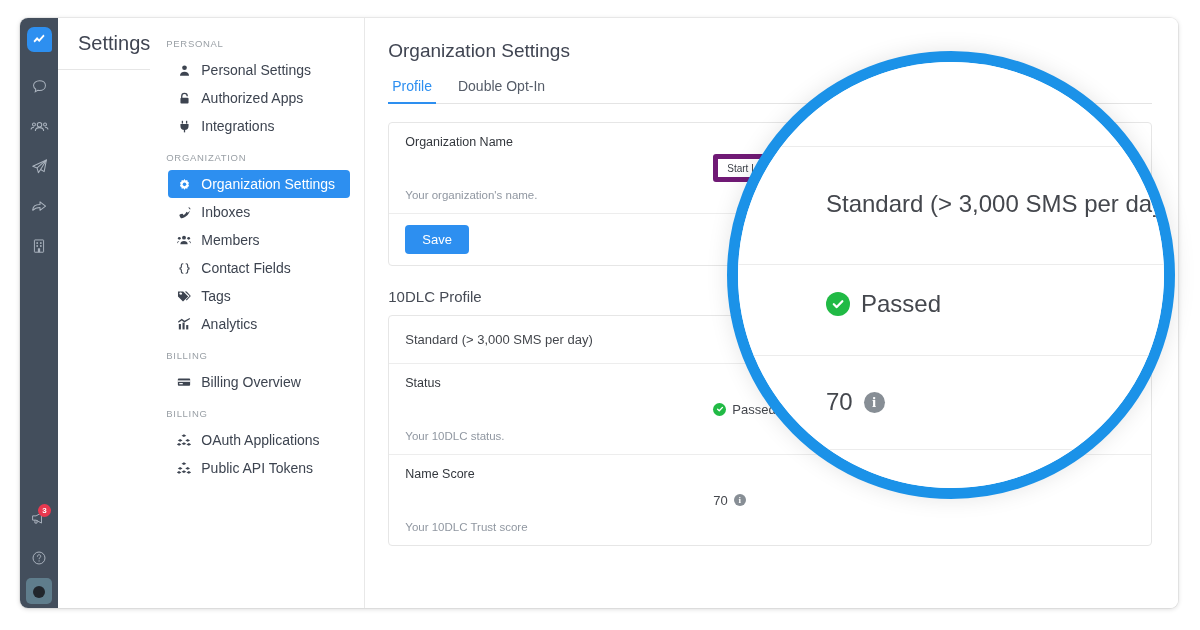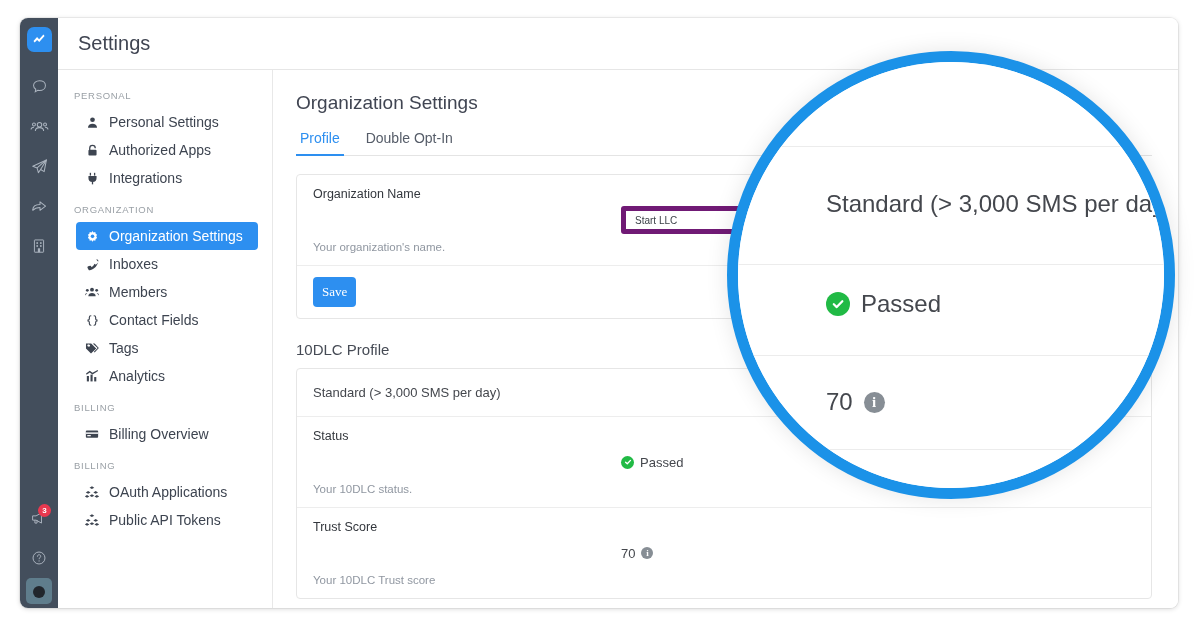--- a/index.html
+++ b/index.html
@@ -73,21 +73,21 @@
     position: relative;
   }
   .rail-avatar::after {
     content:"";
     position:absolute; left:7px; top:8px;
     width:12px; height:12px; border-radius:50%;
     background:#21262c;
   }
 
   
-  .window-body { flex: 1 1 auto; display: flex; flex-direction: column; min-width: 0; }
+  .window-body { flex: 1 1 auto; display: flex; flex-direction: row; min-width: 0; }
 
   .topbar {
     height: 52px;
     flex: 0 0 52px;
     border-bottom: 1px solid #e6e6e6;
     display: flex; align-items: center;
     padding-left: 20px;
     background: #fff;
   }
   .topbar-title {
@@ -207,23 +207,23 @@
     font-family: "Liberation Sans", sans-serif;
     background: #fff;
     outline: none;
   }
   .btn-save {
     background: #2d8ff0;
     color: #fff;
     border: none;
     border-radius: 4px;
     font-size: 13px;
-    padding: 7px 9px;
+    padding: 7px 17px;
     cursor: pointer;
-    font-family: Liberation Serif, serif;
+    font-family: Liberation Sans, sans-serif;
   }
   .card-row.save-row { padding: 11px 16px; }
 
   .section-title {
     font-size: 15px;
     color: #464b55;
     margin: 22px 0 10px 0;
     font-weight: 400;
   }
 
@@ -578,21 +578,21 @@
                   <svg width="8" height="8" viewBox="0 0 10 10" fill="none" stroke="#fff" stroke-width="1.7" stroke-linecap="round" stroke-linejoin="round">
                       <path d="M2 5.2 4.1 7.2 8.1 3"></path>
                     </svg>
                 </span>
                 <span>Passed</span>
               </div>
             </div>
 
             <div class="card-row">
               <div class="row-label">
-                <div class="lbl-title">Trust Score</div>
+                <div class="lbl-title">Name Score</div>
                 <div class="lbl-sub">Your 10DLC Trust score</div>
               </div>
               <div class="row-value">
                 <span>70</span>
                 <span class="info-badge">i</span>
               </div>
             </div>
           </div>
 
         </section>

